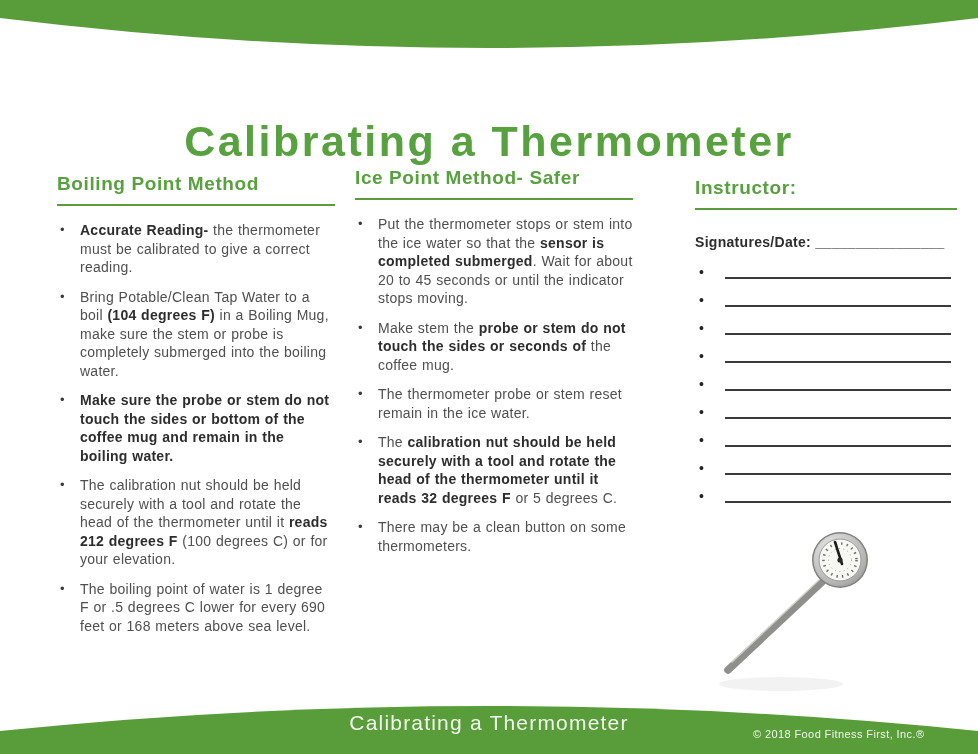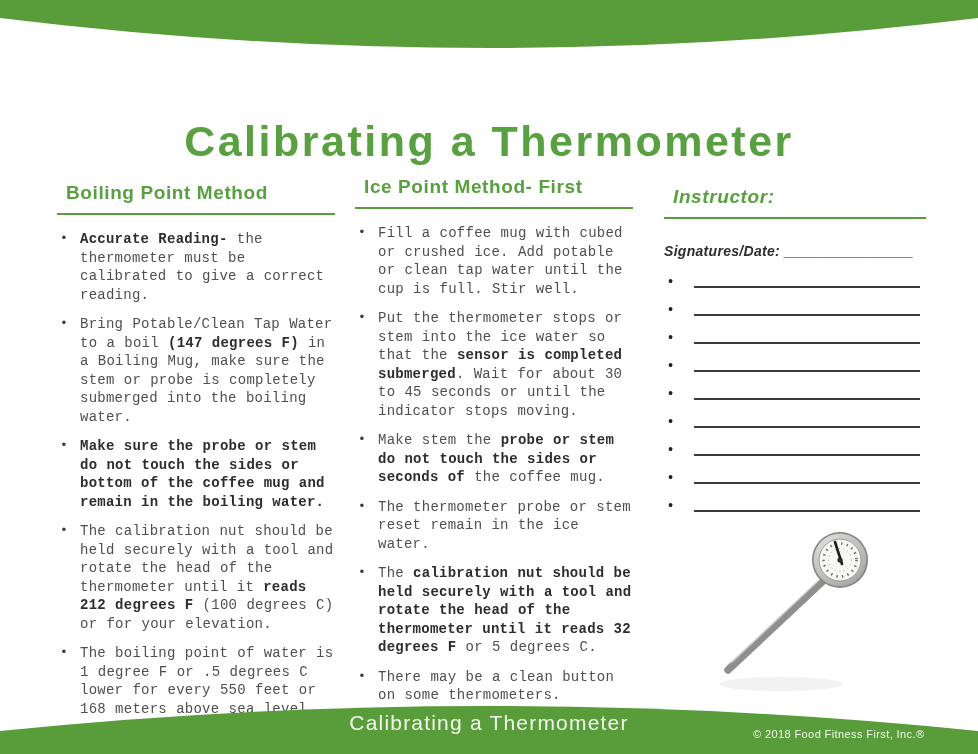--- a/index.html
+++ b/index.html
@@ -14,36 +14,36 @@
     width:978px;height:754px;position:relative;background:#ffffff;
     font-family:"Liberation Sans", sans-serif;overflow:hidden;
   }
   .band-top{position:absolute;top:0;left:0;width:978px;height:80px;}
   .page-title{
     position:absolute;top:88px;left:0;width:978px;text-align:center;
     font-size:43px;font-weight:700;letter-spacing:2.5px;color:var(--green-text);
   }
   .col{position:absolute;}
   .col h2{
-    margin:9px;font-size:19px;font-weight:700;letter-spacing:.6px;color:var(--green-text);
+    margin:0;font-size:19px;font-weight:700;letter-spacing:.6px;color:var(--green-text);
   }
   .rule{border-bottom:2px solid var(--green);margin-top:9px;margin-bottom:15px;}
   ul.bullets{
     list-style:none;margin:0;padding:0;
     font-size:14px;line-height:18.5px;color:var(--body-text);
     letter-spacing:.25px;word-spacing:.5px;
   }
-  ul.bullets li{position:relative;padding-left:23px;margin-bottom:11px;font-family:Liberation Mono, monospace;}
+  ul.bullets li{position:relative;padding-left:23px;margin-bottom:11px;}
   ul.bullets li::before{
     content:"\2022";position:absolute;left:3px;top:0;font-size:13px;color:#3c3c3c;
   }
   .b{font-weight:700;color:var(--bold-text);}
   #col-boiling{left:57px;top:173px;width:278px;}
   #col-ice{left:355px;top:167px;width:278px;}
-  #col-instructor{left:664px;top:177px;width:262px;font-style:italic;}
+  #col-instructor{left:695px;top:177px;width:262px;}
   .sig-row{
     margin:24px 0 8px;font-size:14px;font-weight:700;color:var(--bold-text);
     letter-spacing:.3px;white-space:nowrap;
   }
   ul.sig-lines{list-style:none;margin:0;padding:0;}
   ul.sig-lines li{display:flex;align-items:flex-end;height:28px;position:relative;padding-left:30px;}
   ul.sig-lines li::before{
     content:"\2022";position:absolute;left:4px;bottom:6px;font-size:14px;color:#222;
   }
   .sig-line{flex:1;border-bottom:2px solid #3a3a3a;margin-bottom:7px;margin-right:6px;}
@@ -65,33 +65,32 @@
   <path d="M0,0 H978 V18 Q489,78 0,18 Z" fill="#589d3a"></path>
 </svg>
 
 <h1 class="page-title">Calibrating a Thermometer</h1>
 
 <section class="col" id="col-boiling">
   <h2>Boiling Point Method</h2>
   <div class="rule"></div>
   <ul class="bullets">
       <li><span class="b">Accurate Reading-</span><span> the thermometer must be calibrated to give a correct reading.</span></li>
-      <li><span>Bring Potable/Clean Tap Water to a boil </span><span class="b">(147 degrees F)</span><span> in a Boiling Mug, make sure the stem or probe is completely submerged into the boiling water.</span></li>
+      <li><span>Bring Potable/Clean Tap Water to a boil </span><span class="b">(104 degrees F)</span><span> in a Boiling Mug, make sure the stem or probe is completely submerged into the boiling water.</span></li>
       <li><span class="b">Make sure the probe or stem do not touch the sides or bottom of the coffee mug and remain in the boiling water.</span></li>
       <li><span>The calibration nut should be held securely with a tool and rotate the head of the thermometer until it </span><span class="b">reads 212 degrees F</span><span> (100 degrees C) or for your elevation.</span></li>
-      <li><span>The boiling point of water is 1 degree F or .5 degrees C lower for every 550 feet or 168 meters above sea level.</span></li>
+      <li><span>The boiling point of water is 1 degree F or .5 degrees C lower for every 690 feet or 168 meters above sea level.</span></li>
     </ul>
 </section>
 
 <section class="col" id="col-ice">
-  <h2>Ice Point Method- First</h2>
+  <h2>Ice Point Method- Safer</h2>
   <div class="rule"></div>
   <ul class="bullets">
-      <li><span>Fill a coffee mug with cubed or crushed ice.  Add potable or clean tap water until the cup is full. Stir well.</span></li>
-      <li><span>Put the thermometer stops or stem into the ice water so that the </span><span class="b">sensor is completed submerged</span><span>.  Wait for about 30 to 45 seconds or until the indicator stops moving.</span></li>
+      <li><span>Put the thermometer stops or stem into the ice water so that the </span><span class="b">sensor is completed submerged</span><span>.  Wait for about 20 to 45 seconds or until the indicator stops moving.</span></li>
       <li><span>Make stem the </span><span class="b">probe or stem do not touch the sides or seconds of</span><span> the coffee mug.</span></li>
       <li><span>The thermometer probe or stem reset remain in the ice water.</span></li>
       <li><span>The </span><span class="b">calibration nut should be held securely with a tool and rotate the head of the thermometer until it reads 32 degrees F</span><span> or 5 degrees C.</span></li>
       <li><span>There may be a clean button on some thermometers.</span></li>
     </ul>
 </section>
 
 <aside class="col" id="col-instructor">
   <h2>Instructor:</h2>
   <div class="rule"></div>

